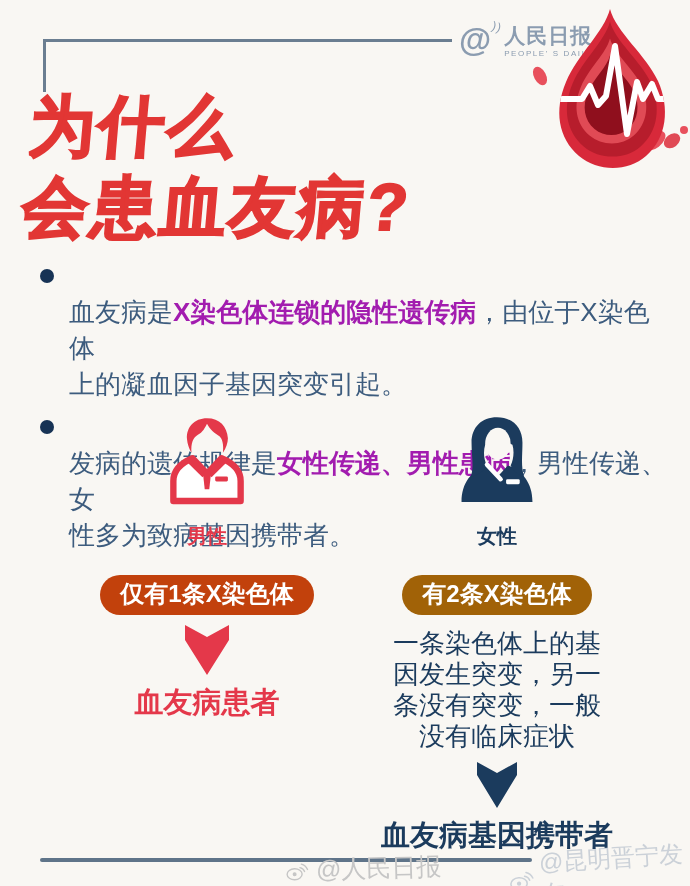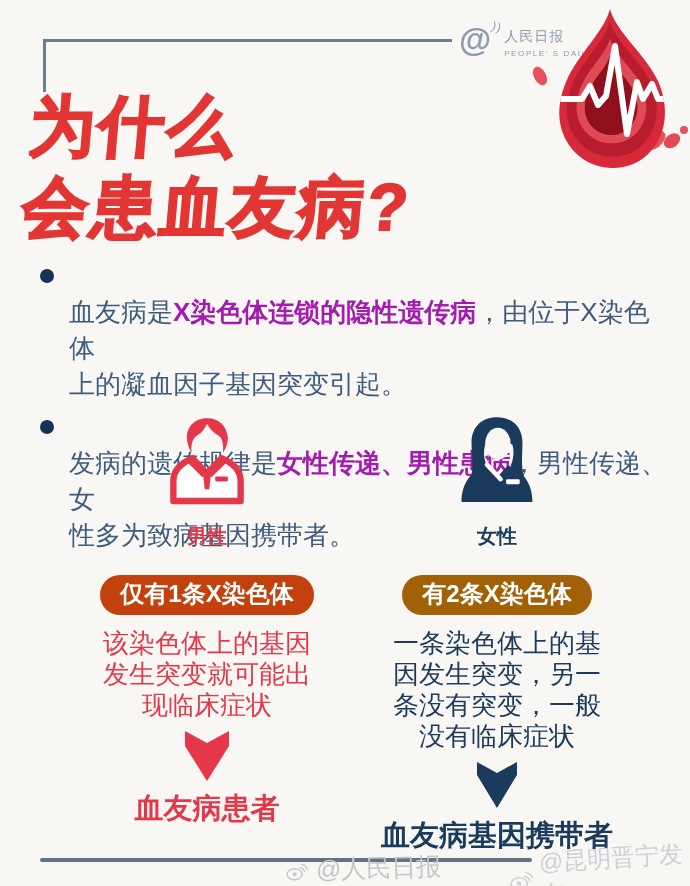--- a/index.html
+++ b/index.html
@@ -9,21 +9,21 @@
     background:#f9f7f3; overflow:hidden;
   }
   
   .bracket-h { position:absolute; left:43px; top:39px; width:409px; height:3px; background:#6b7e91; }
   .bracket-v { position:absolute; left:43px; top:39px; width:3px; height:53px; background:#6b7e91; }
   
   .logo { position:absolute; left:459px; top:22px; display:flex; align-items:flex-start; color:#8b9cb0; }
   .logo-at { font-size:33px; font-weight:bold; line-height:36px; }
   .logo-ticks { font-size:12px; letter-spacing:1px; margin:-2px 2px 0 1px; transform:rotate(18deg); }
   .logo-txt { display:flex; flex-direction:column; margin-top:3px; }
-  .logo-cn { font-size:14px; font-weight:normal; letter-spacing:1px; line-height:22px; }
+  .logo-cn { font-size:21px; font-weight:bold; letter-spacing:1px; line-height:22px; }
   .logo-en { font-size:8px; letter-spacing:1.6px; margin-top:2px; }
   
   .title { position:absolute; left:33px; top:86px; color:#e23634; font-weight:bold;
            font-size:66px; line-height:81px; letter-spacing:3px;
            -webkit-text-stroke:2.2px #e23634; transform:skewX(-5deg); transform-origin:left top; }
   
   .bullets { position:absolute; left:40px; top:258px; width:632px; list-style:none; }
   .bullets li { position:relative; padding-left:29px; font-size:26px; line-height:36px;
                 color:#3d5c7e; margin-bottom:7px; white-space:pre-line; }
   .bullets li .dot { position:absolute; left:0; top:11px; width:14px; height:14px;
@@ -106,23 +106,20 @@
     <svg width="100" height="98" viewBox="0 0 110 100">
       <path fill="#e4384a" d="M55 3 C41 3 32 13 33 26 C33.5 31 35 36 38 41 C37 30 40 24 45 21 C50 19 53 13 55 9 C58 15 64 20 69 23 C72 26 73.5 32 72.5 41 C76 36 78 30 78 25 C77 12 69 3 55 3 Z"></path>
       <path d="M18 94 L18 72 C18 60 27 52 39 47 L55 64 L71 47 C83 52 92 60 92 72 L92 94 Z" fill="#ffffff" stroke="#e4384a" stroke-width="7" stroke-linejoin="round"></path>
       <path fill="#e4384a" d="M40 45 L56 62 L50 68 L33 51 Z"></path>
       <path fill="#e4384a" d="M70 45 L54 62 L60 68 L77 51 Z"></path>
       <path fill="#e4384a" d="M50.5 63 L55 58.5 L59.5 63 L57.5 81 L52.5 81 Z"></path>
       <rect fill="#e4384a" x="64" y="67" width="14" height="5.5" rx="1.5"></rect>
     </svg>
     <div class="gender-label">男性</div>
     <div class="pill">仅有1条X染色体</div>
-    <div class="desc">该染色体上的基因
-发生突变就可能出
-现临床症状</div>
     <svg class="arrow" width="46" height="52" viewBox="0 0 46 52">
       <path fill="#e4384a" d="M1 1 L23 13 L45 1 L45 16 L23 51 L1 16 Z"></path>
     </svg>
     <div class="result">血友病患者</div>
   </div>
 
   <div class="col col-female">
     <svg width="100" height="98" viewBox="0 0 110 100">
       <path d="M16 95 C16 74 27 61 43 55 L55 68 L67 55 C83 61 94 74 94 95 Z" fill="#1b3b5d"></path>
       <path fill="#1b3b5d" d="M55 2 C38 2 27 13 27 30 C27 46 30 56 26 68 C33 66 41 61 44 55 C40 47 40 39 42 32 C48 30 54 25 57 19 C61 25 67 30 72 32 C74 39 73.5 48 70 55 C73 61 79 66 85 68 C81 56 83 45 83 30 C83 13 72 2 55 2 Z"></path>

